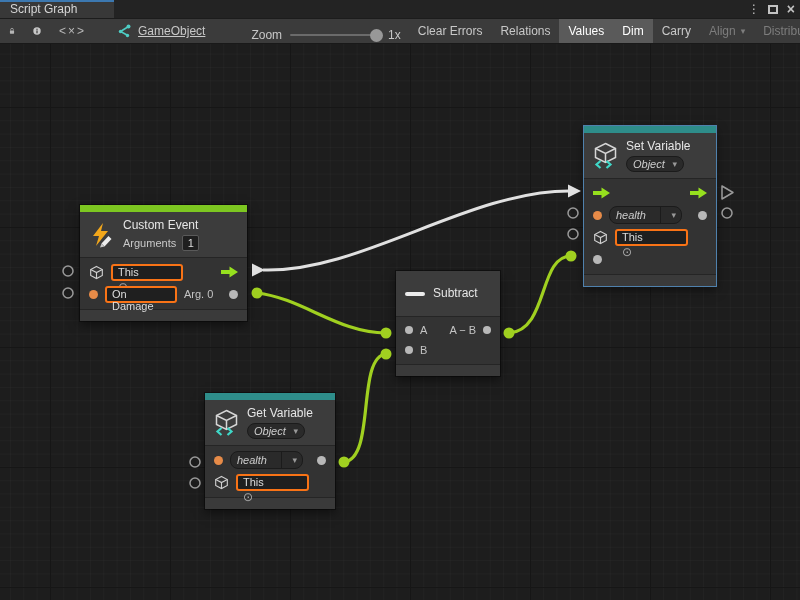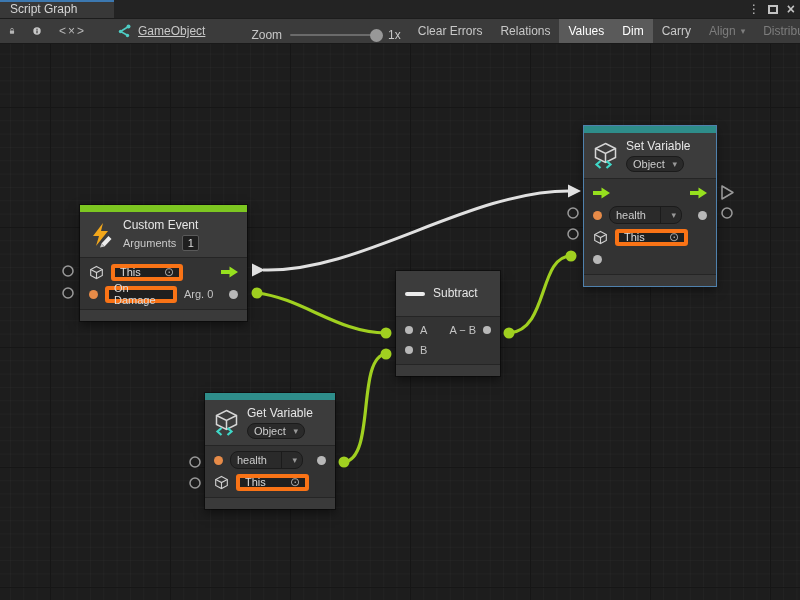--- a/index.html
+++ b/index.html
@@ -50,26 +50,26 @@
   .node.selected { outline:1px solid #4f81ad; outline-offset:0px; }
   .strip { height:7px; }
   .strip.green { background:#7dc721; }
   .strip.teal  { background:#2e8d8a; }
   .nhead { background:#3c3c3c; display:flex; align-items:center; gap:8px; padding:6px 9px; }
   .ntitle { color:#e6e6e6; font-size:12px; line-height:15px; }
   .nbody { border-top:1px solid #252525; padding:3px 0 4px 0; }
   .nrow { display:flex; align-items:center; gap:7px; padding:0 9px; height:22px; }
   .nfoot { height:12px; background:#3a3a3a; border-top:1px solid #252525; }
 
-  .field { background:#1f1f1f; border:4px solid #f97316; border-radius:3px; height:17px;
-    display:flex; align-items:center; padding:0 5px; color:#dddddd; gap:4px; }
+  .field { background:#1f1f1f; border:2px solid #f97316; border-radius:3px; height:17px;
+    display:flex; align-items:flex-start; padding:0 5px; color:#dddddd; gap:4px;flex-direction:column; }
   .field .fv { flex:1; }
   .target { color:#aaaaaa; font-size:12px; line-height:10px; }
   .dropdown { background:#2a2a2a; border:1px solid #1b1b1b; border-radius:8px; height:16px;
-    display:flex; align-items:center; padding:0 6px; gap:5px; color:#cccccc; }
+    display:flex; align-items:center; padding:0 6px; gap:5px; color:#cccccc;font-style:italic; }
   .dropdown .dv { flex:1; }
   .ddsep { width:1px; height:100%; background:#1b1b1b; }
   .ddarrow { color:#999999; font-size:9px; }
   .valuebox { width:17px; height:16px; background:#1f1f1f; border:1px solid #5a5a5a; border-radius:2px;
     display:flex; align-items:center; justify-content:center; color:#dddddd; }
 
   .dot { width:9px; height:9px; border-radius:50%; flex:0 0 auto; }
   .dot.orange { background:#e78b48; }
   .dot.gray { background:#b8b8b8; }
   .dot.sm { width:8px; height:8px; }

